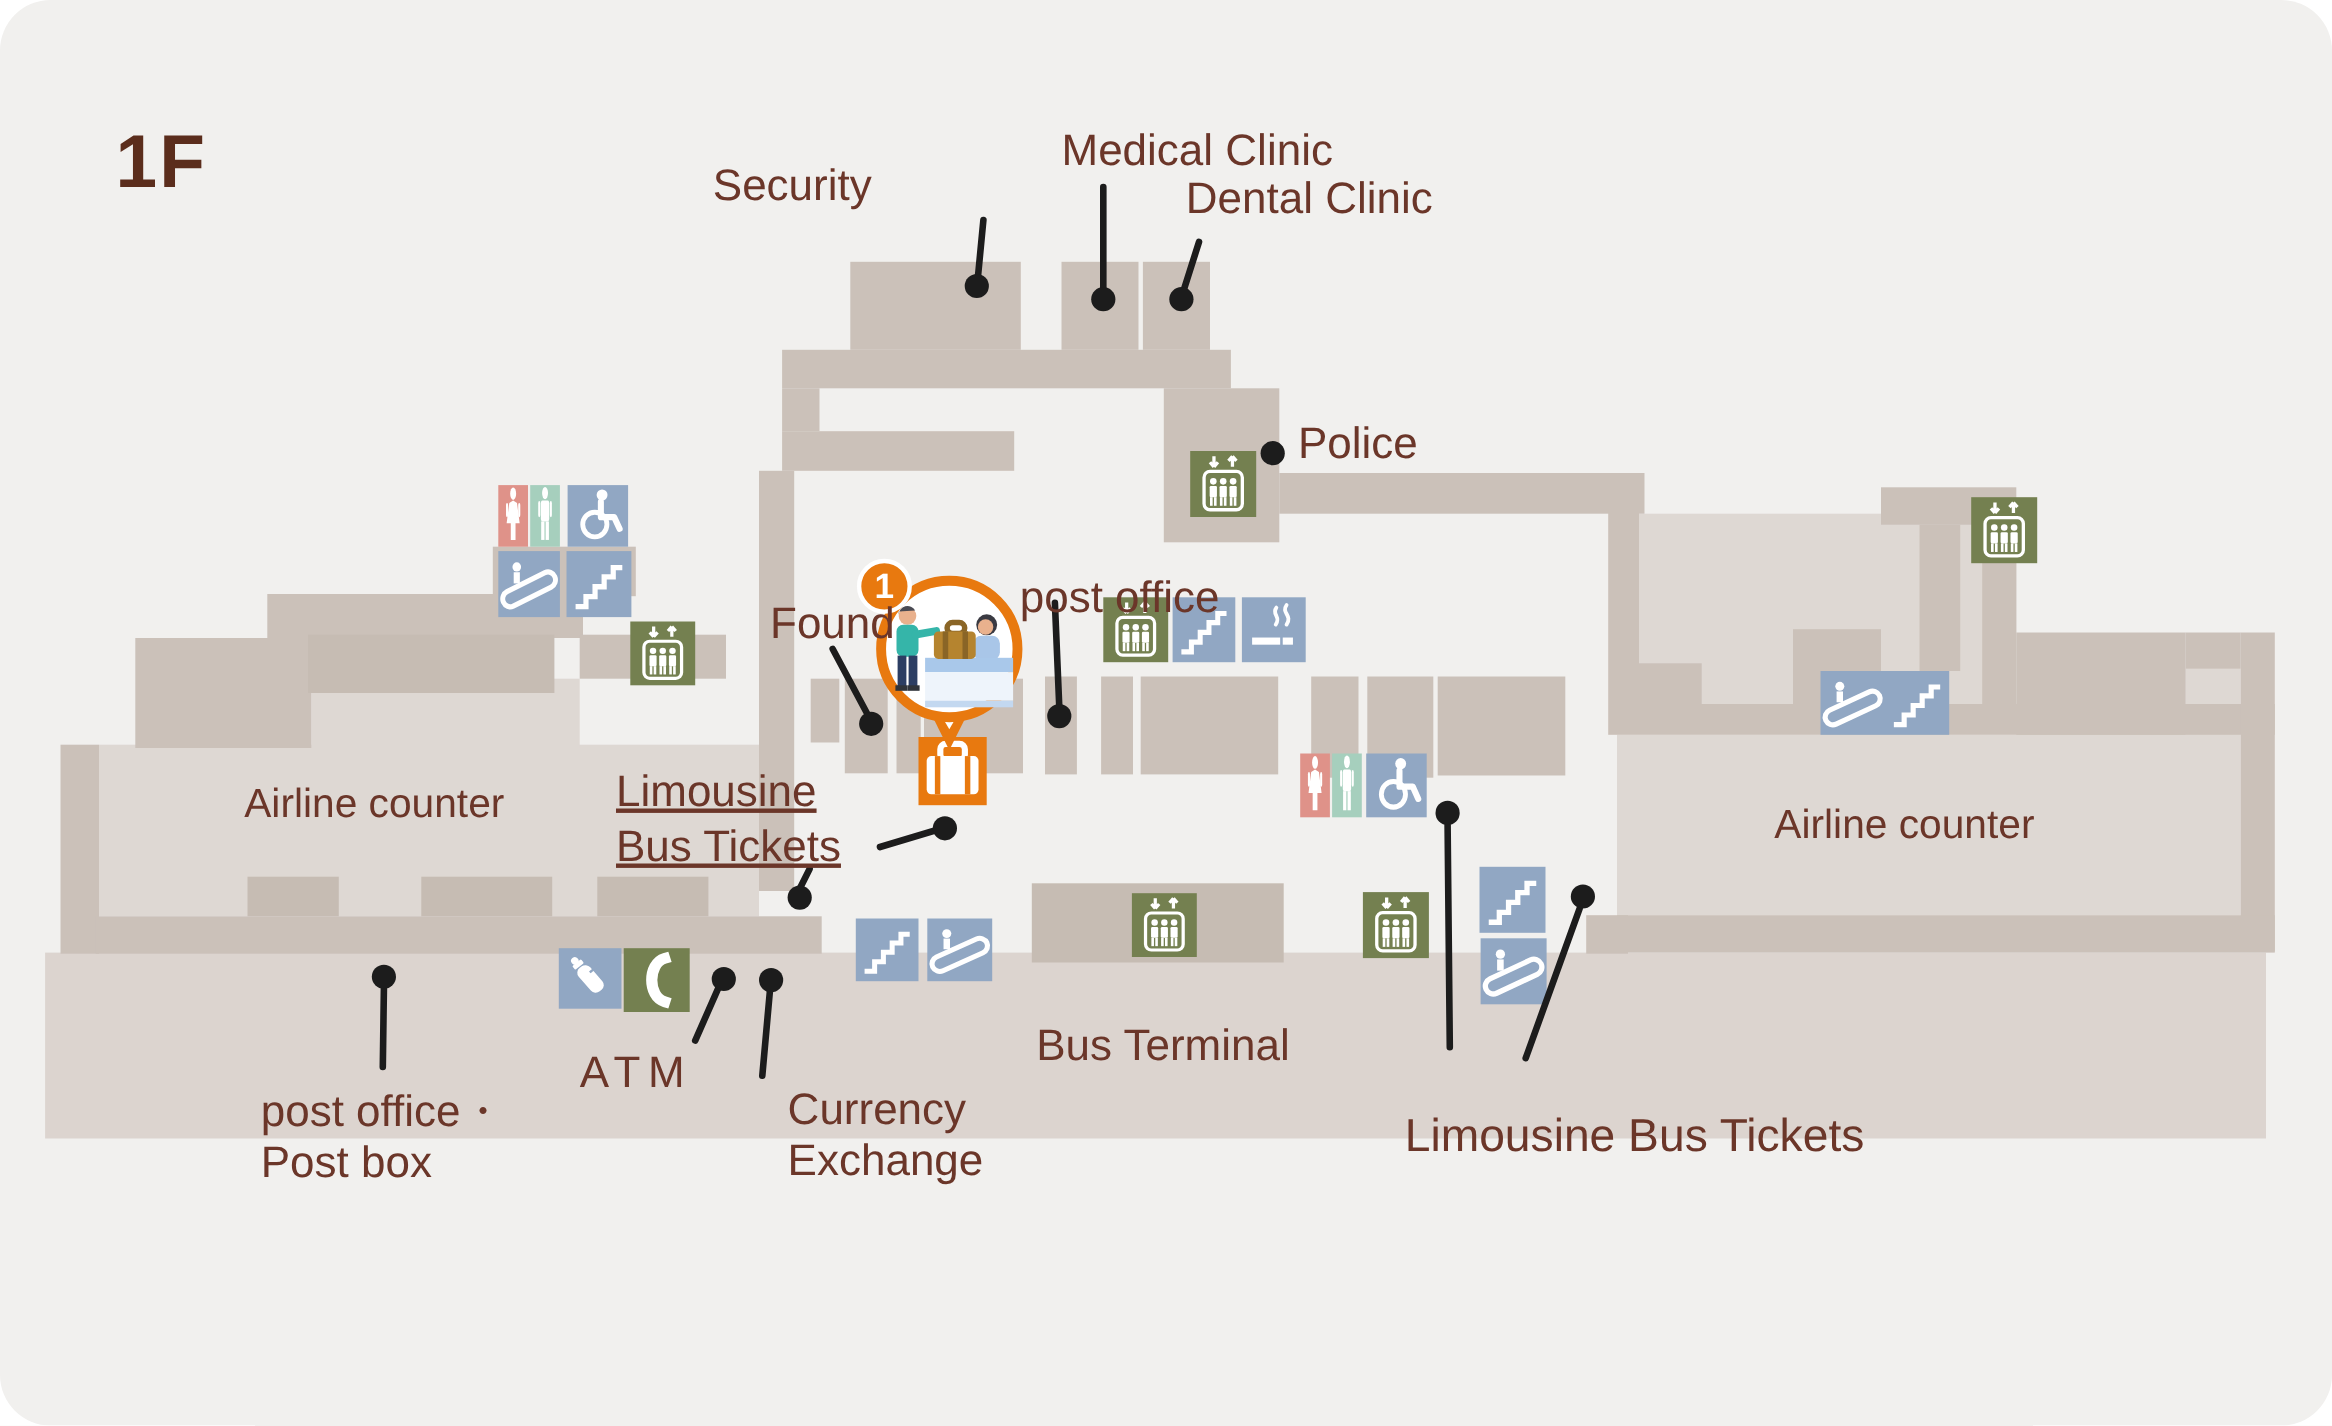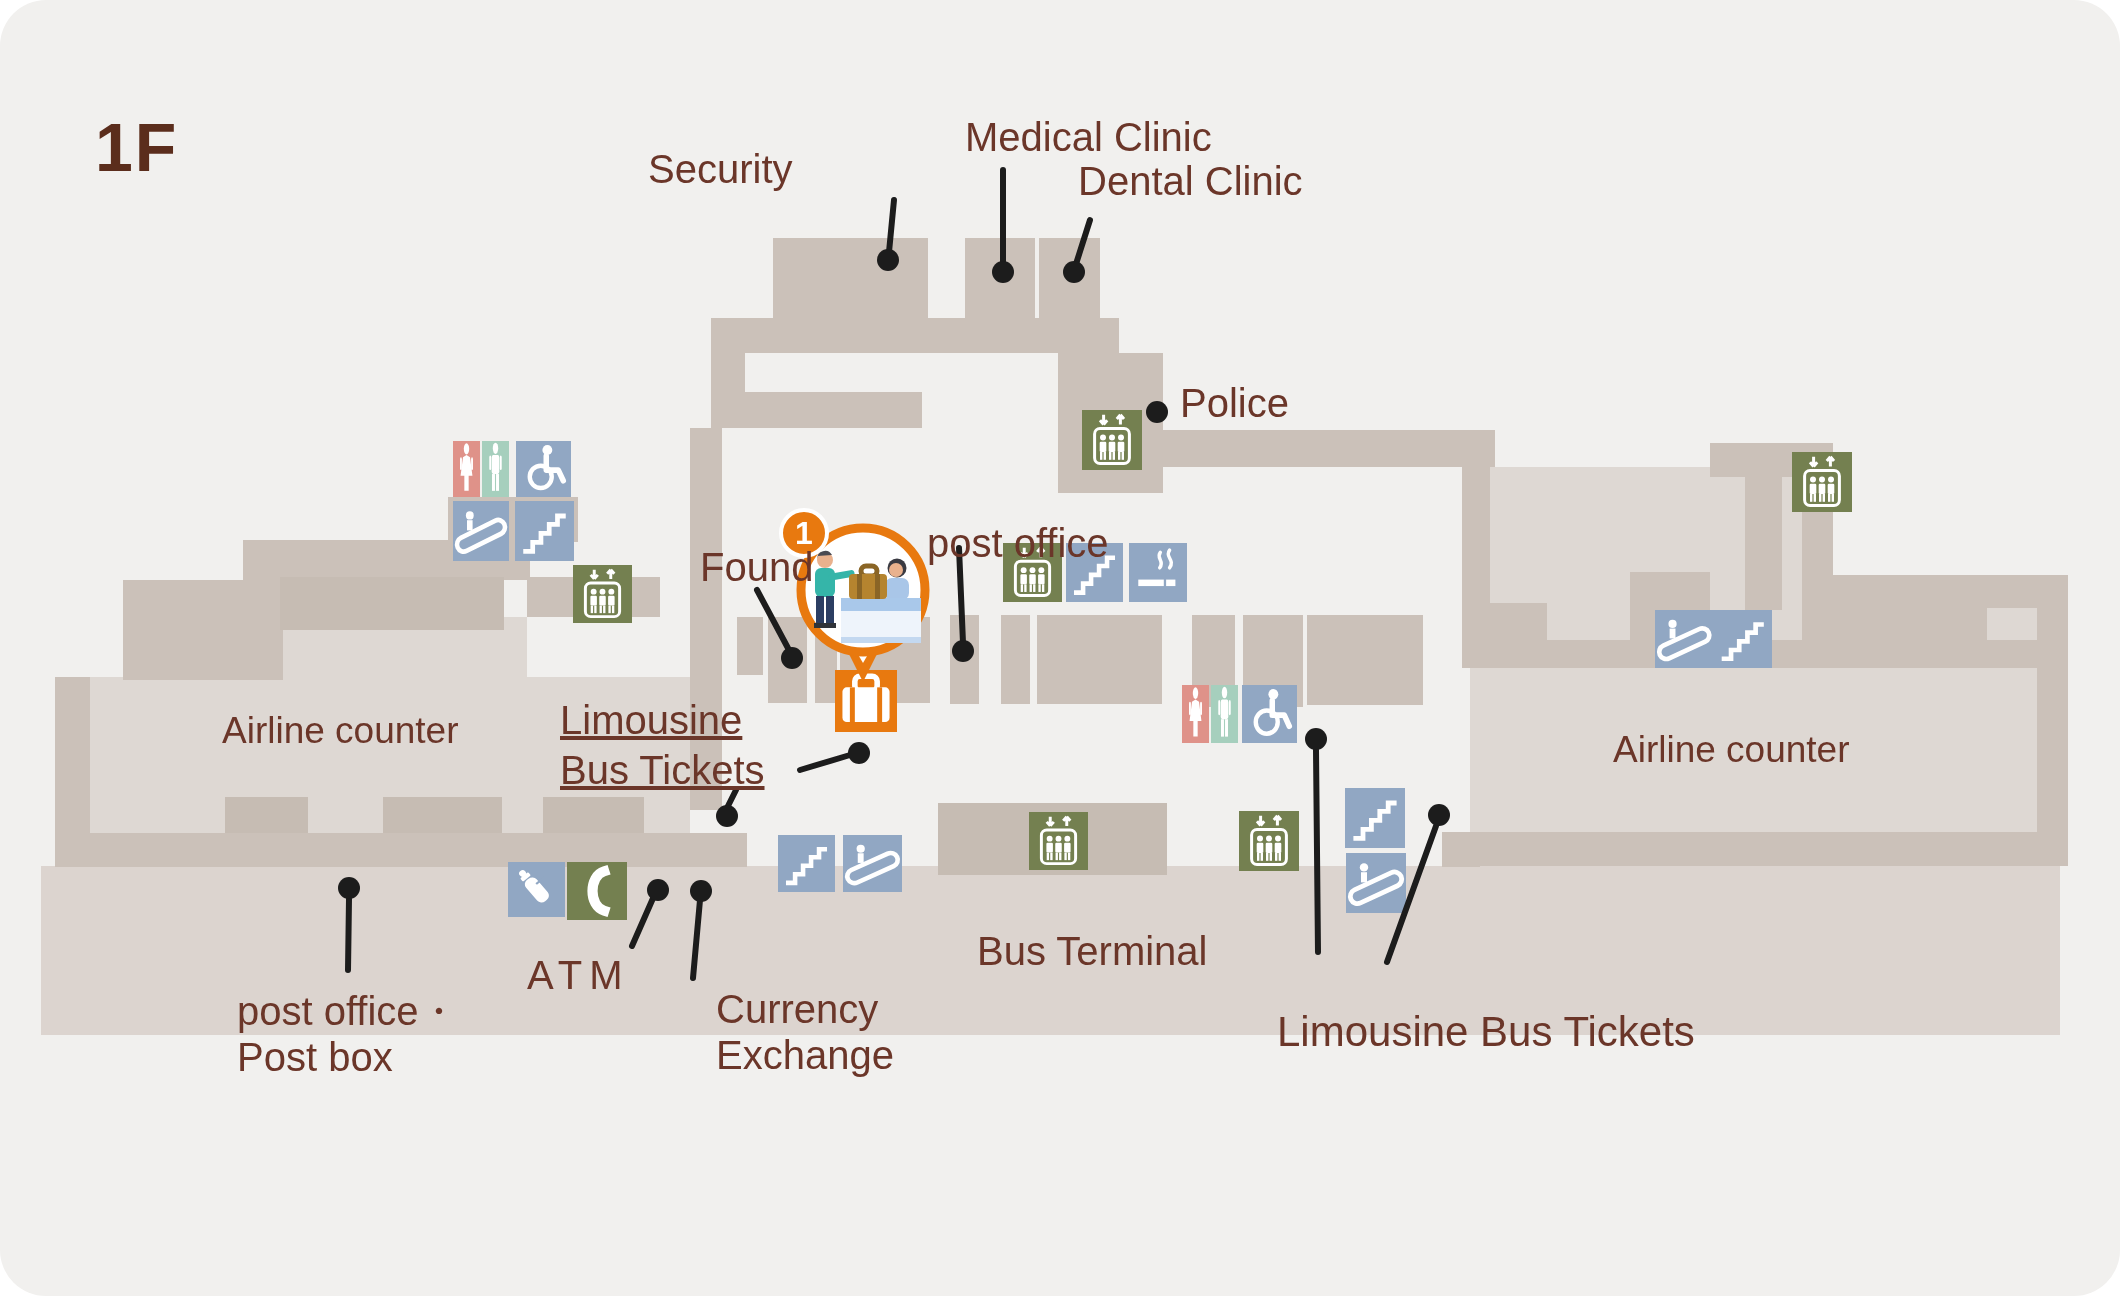--- a/index.html
+++ b/index.html
@@ -5,21 +5,21 @@
   html,body{margin:0;padding:0;background:#ffffff;}
   .stage{
     position:relative;width:2120px;height:1296px;background:#f1f0ee;
     border-radius:46px;overflow:hidden;
     font-family:"Liberation Sans",sans-serif;
   }
   #plan{position:absolute;left:0;top:0;}
   .lbl{position:absolute;color:#6b3629;white-space:nowrap;}
   .lbl .lbl-line{display:block;}
   #floor-title{
-    position:absolute;left:95px;top:108px;font-size:68px;font-weight:700;
+    position:absolute;left:105px;top:108px;font-size:68px;font-weight:700;
     color:#5b2d1c;letter-spacing:2px;
   }
 </style>
 </head>
 <body>
 
 <div class="stage">
   <svg id="plan" width="2120" height="1296" viewBox="0 0 2120 1296">
       <g>
         <rect x="41" y="866" width="2019" height="169" fill="#dcd4cf"></rect>
@@ -452,21 +452,21 @@
         <span class="lbl-line">ATM</span>
       </div>
       <div class="lbl" style="left: 668px; top: 986px; font-size: 40px; line-height: 46px; margin-left: 48px;">
         <span class="lbl-line">Currency</span>
         <span class="lbl-line">Exchange</span>
       </div>
       <div class="lbl" style="left: 237px; top: 988px; font-size: 40px; line-height: 46px;">
         <span class="lbl-line">post office・</span>
         <span class="lbl-line">Post box</span>
       </div>
-      <div class="lbl" style="left: 977px; top: 928px; font-size: 40px; line-height: 46px;">
+      <div class="lbl" style="left: 942px; top: 928px; font-size: 40px; line-height: 46px;">
         <span class="lbl-line">Bus Terminal</span>
       </div>
       <div class="lbl" style="left: 1277px; top: 970px; font-size: 42px; line-height: 48px; margin-top: 38px;">
         <span class="lbl-line">Limousine Bus Tickets</span>
       </div>
     </div>
   <div id="floor-title">1F</div>
 </div>
 
 </body></html>

